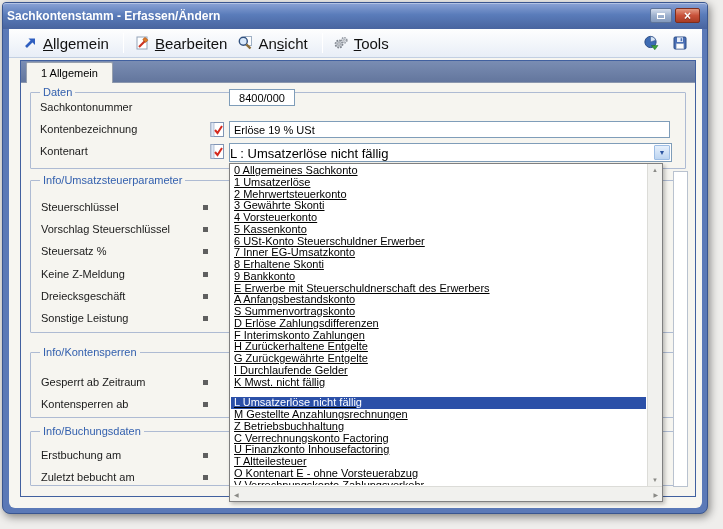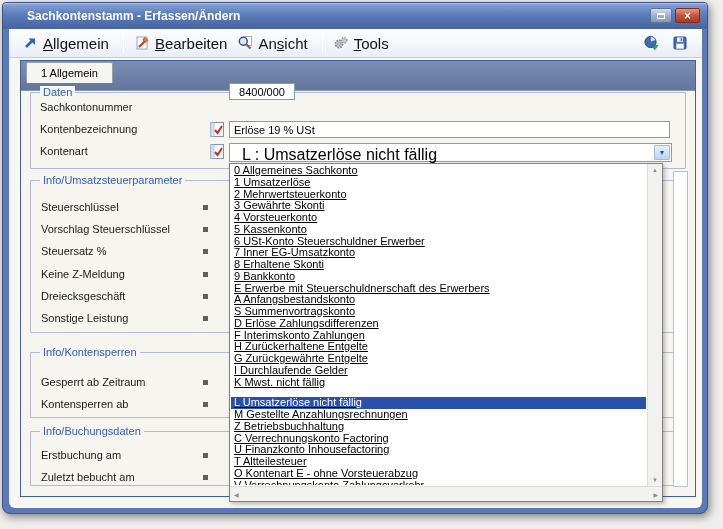--- a/index.html
+++ b/index.html
@@ -14,21 +14,21 @@
     background:#5b79b7; border:1px solid #3a5690;
     border-radius:4px 4px 8px 8px;
     box-shadow:2px 3px 8px rgba(0,0,0,.45);
   }
   .titlebar {
     position:absolute; left:0; top:0; right:0; height:26px;
     border-radius:3px 3px 0 0;
     background:linear-gradient(#8ba3d6, #5a7cba 45%, #48649f);
     box-shadow:inset 0 1px 0 rgba(255,255,255,.35);
     color:#fff; font-weight:bold; font-size:12px; line-height:26px;
-    padding-left:24px; white-space:nowrap;
+    padding-left:4px; white-space:nowrap;
   }
   .titlebtns { position:absolute; right:7px; top:5px; display:flex; gap:3px; }
   .tbtn {
     height:15px; border-radius:2px; display:flex; align-items:center; justify-content:center;
     font-size:10px; color:#fff;
   }
   .tbtn.restore {
     width:22px; background:linear-gradient(#d5deed,#9fb2cf 50%,#8399bc);
     border:1px solid #5f7499;
   }
@@ -46,21 +46,21 @@
     display:flex; align-items:center; padding-left:13px;
   }
   .menu-item { display:flex; align-items:center; gap:5px; font-size:15px; color:#111; margin-right:10px; cursor:default; }
   .menu-item u { text-decoration:underline; }
   .msep { width:1px; height:20px; background:#c3c8d2; border-right:1px solid #fff; margin:0 10px 0 4px; }
   .menu-right { margin-left:auto; display:flex; gap:13px; margin-right:14px; align-items:center; }
   
   .body { position:absolute; left:6px; top:55px; width:693px; height:450px; background:#f7f6f1; border-radius:0 0 6px 6px; }
   .panel { position:absolute; left:11px; top:2px; width:676px; height:437px; border:1px solid #41609f; background:#f6f5f0; }
   .tabstrip {
-    position:absolute; left:0; top:0; right:0; height:30px;
+    position:absolute; left:0; top:0; right:0; height:22px;
     background:linear-gradient(#7a8db3,#63769d); border-bottom:1px solid #8b97ae;
   }
   .tab {
     position:absolute; left:5px; top:1px; height:21px;
     background:#f6f5f0; border:1px solid #98a0ad; border-bottom:none;
     border-radius:2px 2px 0 0; font-size:11px; line-height:20px; padding:0 14px; color:#000;
   }
   .content { position:absolute; left:0; top:22px; right:0; bottom:0; overflow:visible; }
   
   .grp { position:absolute; left:9px; width:656px; border:1px solid #aebbd3; border-radius:1px; }
@@ -84,21 +84,21 @@
   .drow-label { position:absolute; left:19px; font-size:11px; color:#1a1a1a; }
   .txt {
     position:absolute; height:17px; border:1px solid #7f9db9; background:#fff;
     font-family:"Liberation Sans",sans-serif; font-size:11px; color:#000; padding:0 4px;
   }
   .chkicon { position:absolute; width:17px; height:17px; }
   .combo {
     position:absolute; left:208px; top:60px; width:443px; height:19px;
     border:1px solid #7f9db9; background:#fff;
   }
-  .combo .val { position:absolute; left:12px; top:2px; font-size:16px; color:#000; white-space:nowrap; }
+  .combo .val { position:absolute; left:0; top:2px; font-size:13px; color:#000; white-space:nowrap; }
   .combo .arrowbtn {
     position:absolute; right:1px; top:1px; bottom:1px; width:16px;
     background:linear-gradient(#e6f0fc,#bcd4f0); border:1px solid #9dbde4; border-radius:1px;
     display:flex; align-items:center; justify-content:center;
     font-size:7px; color:#2c55a0;
   }
   
   .understrip { position:absolute; left:652px; top:88px; width:15px; height:316px; background:#fff; border:1px solid #b9c2cf; z-index:1; }
   
   .dlist {
@@ -198,21 +198,21 @@
         <div class="tabstrip">
           <div class="tab">1 Allgemein</div>
         </div>
 
         <div class="content">
 
           <div class="grp grp-daten">
             <span class="legend">Daten</span>
           </div>
           <span class="drow-label" style="top:18px;">Sachkontonummer</span>
-          <input class="txt" style="left: 208px; top: 0; width: 66px; text-align: center;" value="8400/000">
+          <input class="txt" style="left: 208px; top: 6px; width: 66px; text-align: center;" value="8400/000">
 
           <span class="drow-label" style="top:40px;">Kontenbezeichnung</span>
           <svg class="chkicon" style="left:188px; top:38px;" viewBox="0 0 17 17">
             <rect x="2" y="1.5" width="12.5" height="14" fill="#fff" stroke="#8095b5"></rect>
             <rect x="2" y="1.5" width="3" height="14" fill="#dfe7f4" stroke="#8095b5" stroke-width="0.5"></rect>
             <path d="M6 9 L8.5 12 L13 5" stroke="#d42a1e" stroke-width="2" fill="none"></path>
           </svg>
           <input class="txt" style="left: 208px; top: 38px; width: 441px;" value="Erlöse 19 % USt">
 
           <span class="drow-label" style="top:62px;">Kontenart</span>

